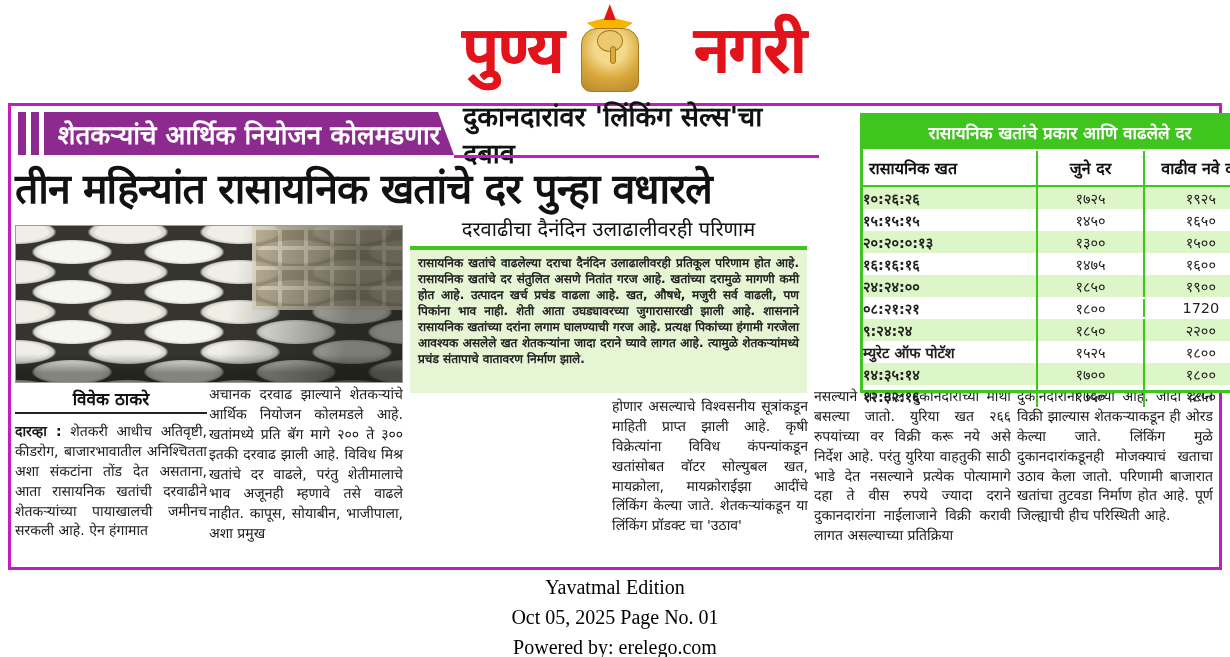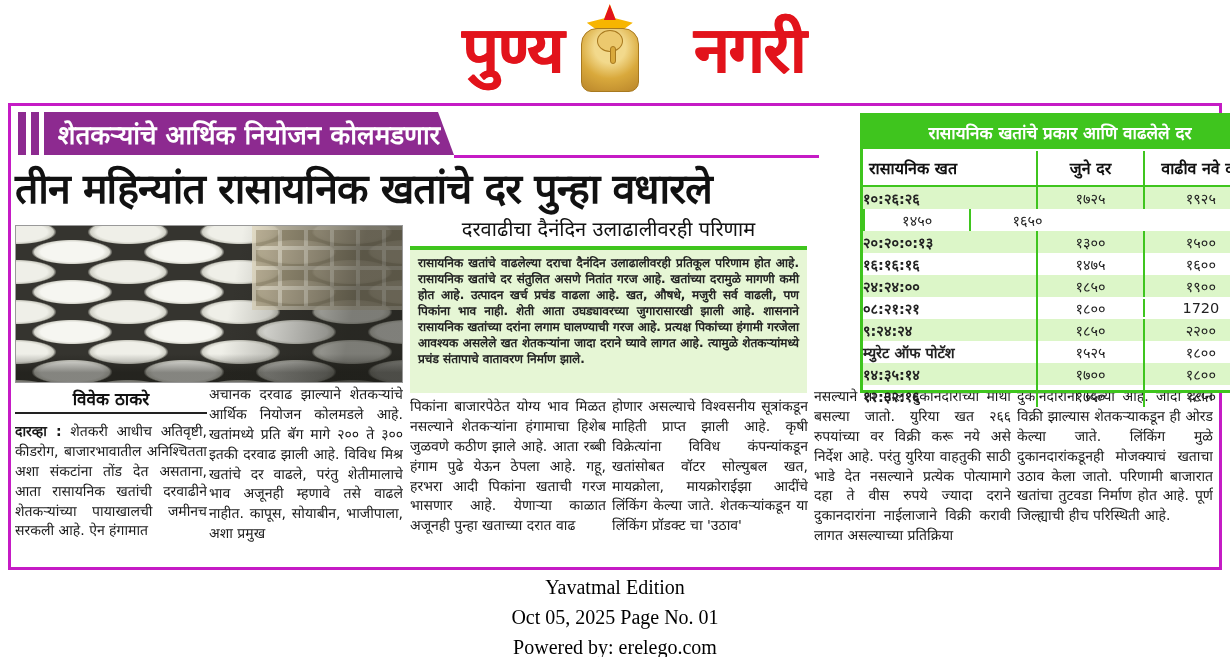--- a/index.html
+++ b/index.html
@@ -111,58 +111,59 @@
   </span>
   <span class="masthead-title">नगरी</span>
 </div>
 
 <div class="frame">
 
   <div class="accent-bar" style="left:7px;"></div>
   <div class="accent-bar" style="left:20px;"></div>
 
   <div class="kicker-left">शेतकऱ्यांचे आर्थिक नियोजन कोलमडणार</div>
+  <div class="kicker-right">दुकानदारांवर 'लिंकिंग सेल्स'चा दबाव</div>
   <div class="kicker-underline"></div>
 
   <div class="headline">तीन महिन्यांत रासायनिक खतांचे दर पुन्हा वधारले</div>
   <div class="subheadline">दरवाढीचा दैनंदिन उलाढालीवरही परिणाम</div>
 
   <div class="photo">
     <div class="wall"></div>
     <div class="shade"></div>
   </div>
 
   <div class="byline">विवेक ठाकरे</div>
   <div class="byline-rule"></div>
 
   <div class="lead-box">रासायनिक खतांचे वाढलेल्या दराचा दैनंदिन उलाढालीवरही प्रतिकूल परिणाम होत आहे. रासायनिक खतांचे दर संतुलित असणे नितांत गरज आहे. खतांच्या दरामुळे मागणी कमी होत आहे. उत्पादन खर्च प्रचंड वाढला आहे. खत, औषधे, मजुरी सर्व वाढली, पण पिकांना भाव नाही. शेती आता उघड्यावरच्या जुगारासारखी झाली आहे. शासनाने रासायनिक खतांच्या दरांना लगाम घालण्याची गरज आहे. प्रत्यक्ष पिकांच्या हंगामी गरजेला आवश्यक असलेले खत शेतकऱ्यांना जादा दराने घ्यावे लागत आहे. त्यामुळे शेतकऱ्यांमध्ये प्रचंड संतापाचे वातावरण निर्माण झाले.</div>
 
   <div class="col col1">
     <b>दारव्हा :</b>
     <span>शेतकरी आधीच अतिवृष्टी, कीडरोग, बाजारभावातील अनिश्चितता अशा संकटांना तोंड देत असताना, आता रासायनिक खतांची दरवाढीने शेतकऱ्यांच्या पायाखालची जमीनच सरकली आहे. ऐन हंगामात</span>
   </div>
   <div class="col col2">अचानक दरवाढ झाल्याने शेतकऱ्यांचे आर्थिक नियोजन कोलमडले आहे. खतांमध्ये प्रति बॅग मागे २०० ते ३०० इतकी दरवाढ झाली आहे. विविध मिश्र खतांचे दर वाढले, परंतु शेतीमालाचे भाव अजूनही म्हणावे तसे वाढले नाहीत. कापूस, सोयाबीन, भाजीपाला, अशा प्रमुख</div>
-  <div class="col col3">पिकांना बाजारपेठेत योग्य भाव मिळत नसल्याने शेतकऱ्यांना हंगामाचा हिशेब जुळवणे कठीण झाले आहे. आता रब्बी हंगाम पुढे येऊन ठेपला आहे. गहू, हरभरा आदी पिकांना खताची गरज भासणार आहे. येणाऱ्या काळात अजूनही पुन्हा खताच्या दरात वाढ</div>
   <div class="col col4">होणार असल्याचे विश्वसनीय सूत्रांकडून माहिती प्राप्त झाली आहे. कृषी विक्रेत्यांना विविध कंपन्यांकडून खतांसोबत वॉटर सोल्युबल खत, मायक्रोला, मायक्रोराईझा आदींचे लिंकिंग केल्या जाते. शेतकऱ्यांकडून या लिंकिंग प्रॉडक्ट चा 'उठाव'</div>
   <div class="col col5">नसल्याने तो माल दुकानदारांच्या माथी बसल्या जातो. युरिया खत २६६ रुपयांच्या वर विक्री करू नये असे निर्देश आहे. परंतु युरिया वाहतुकी साठी भाडे देत नसल्याने प्रत्येक पोत्यामागे दहा ते वीस रुपये ज्यादा दराने दुकानदारांना नाईलाजाने विक्री करावी लागत असल्याच्या प्रतिक्रिया</div>
   <div class="col col6">दुकानदारांनी दिल्या आहे. जादा दराने विक्री झाल्यास शेतकऱ्याकडून ही ओरड केल्या जाते. लिंकिंग मुळे दुकानदारांकडूनही मोजक्याचं खताचा उठाव केला जातो. परिणामी बाजारात खतांचा तुटवडा निर्माण होत आहे. पूर्ण जिल्ह्याची हीच परिस्थिती आहे.</div>
 
   <div class="rates">
     <div class="rates-title">रासायनिक खतांचे प्रकार आणि वाढलेले दर</div>
     <div class="rates-head">
       <div class="c c-name">रासायनिक खत</div>
       <div class="c c-old">जुने दर</div>
       <div class="c c-new">वाढीव नवे दर</div>
     </div>
     <div class="rates-row">
       <div class="c c-name">१०:२६:२६</div>
       <div class="c c-old">१७२५</div>
       <div class="c c-new">१९२५</div>
     </div>
     <div class="rates-row">
+      <div class="c c-name">१५:१५:१५</div>
       <div class="c c-old">१४५०</div>
       <div class="c c-new">१६५०</div>
     </div>
     <div class="rates-row">
       <div class="c c-name">२०:२०:०:१३</div>
       <div class="c c-old">१३००</div>
       <div class="c c-new">१५००</div>
     </div>
     <div class="rates-row">
       <div class="c c-name">१६:१६:१६</div>

